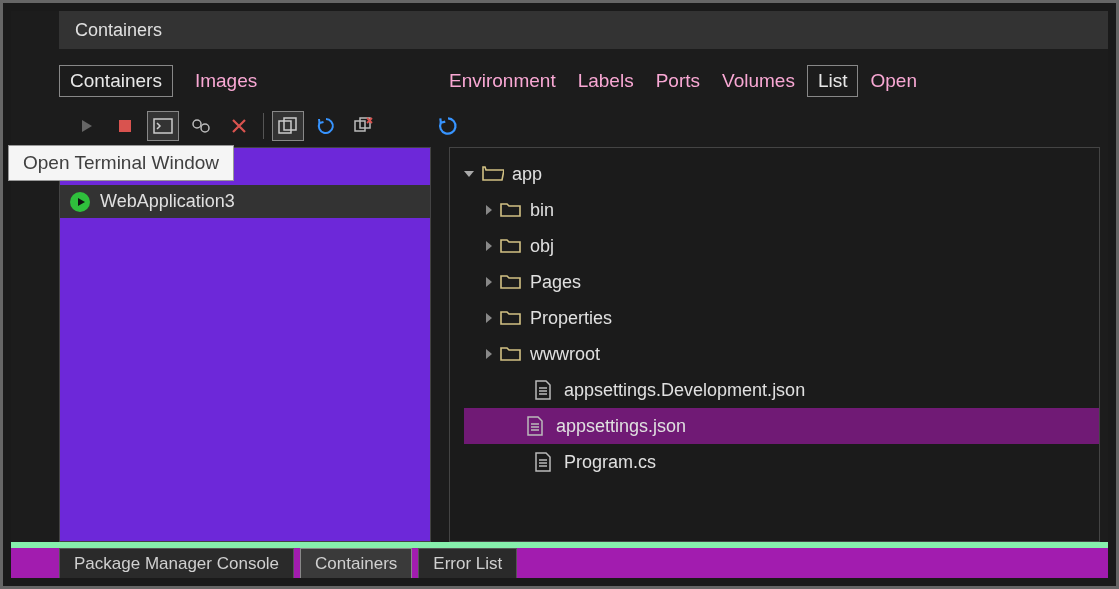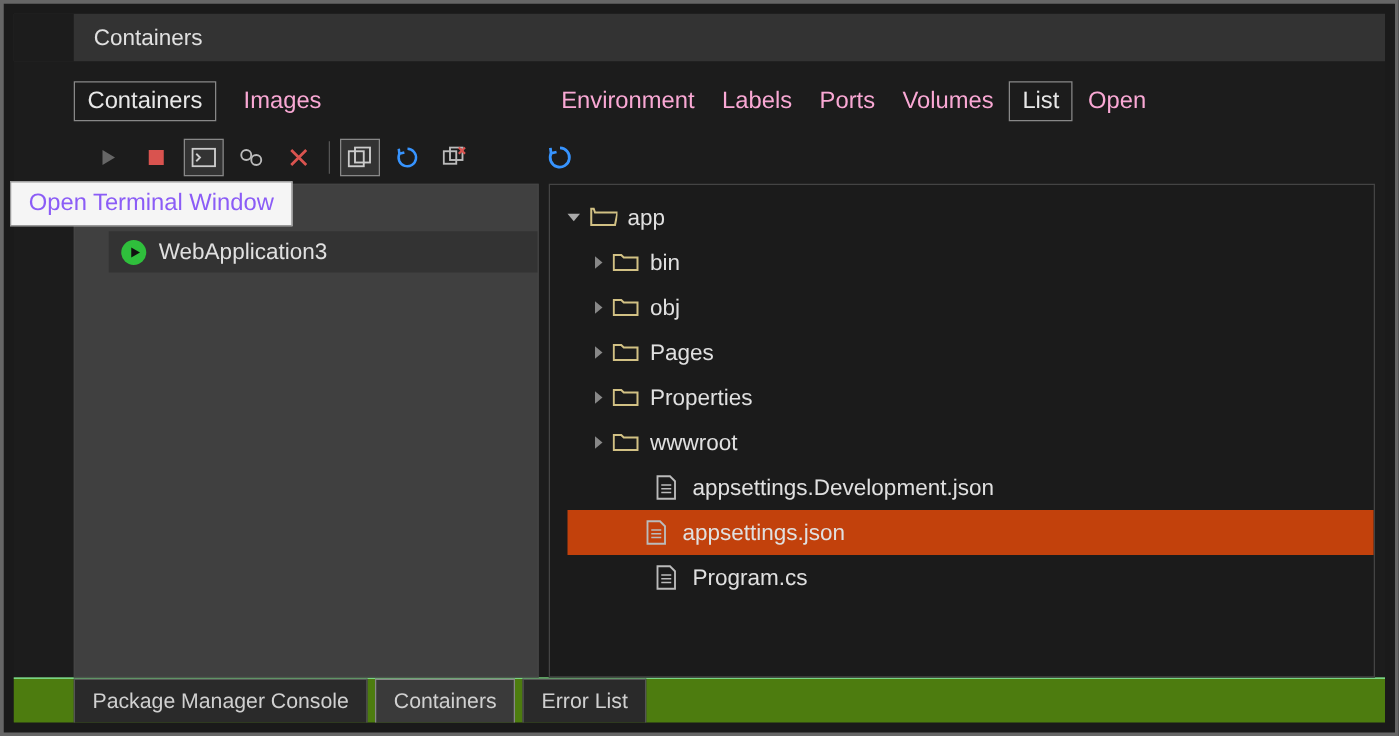--- a/index.html
+++ b/index.html
@@ -88,26 +88,25 @@
   }
   .main-area {
     flex: 1;
     display: flex;
     padding-left: 48px;
     min-height: 0;
   }
   .left-panel {
     width: 372px;
     border: 1px solid #444;
-    background: #404040;
+    background: #6d28d9;
     display: flex;
     flex-direction: column;
-    margin-right: 8px;
+    margin-right: 18px;
     position: relative;
-    padding-left: 27px;
   }
   .right-panel {
     flex: 1;
     border: 1px solid #444;
     background: #1b1b1b;
     margin-right: 8px;
     position: relative;
     overflow: hidden;
   }
   .list-header {
@@ -146,21 +145,21 @@
     text-align: center;
   }
   .tree-row {
     display: flex;
     align-items: center;
     height: 36px;
     gap: 8px;
     cursor: pointer;
     padding-right: 10px;
   }
-  .tree-row.selected { background: #c2410c; padding-left: 44px; }
+  .tree-row.selected { background: #701a75; padding-left: 44px; }
   .tree-indent-1 { padding-left: 22px; }
   .tree-indent-2 { padding-left: 52px; }
   .expander {
     width: 10px; height: 10px;
     display: inline-block;
   }
   .expander.right {
     width: 0; height: 0;
     border-left: 6px solid #888;
     border-top: 5px solid transparent;
@@ -172,46 +171,46 @@
     border-left: 5px solid transparent;
     border-right: 5px solid transparent;
   }
   .expander.blank { width: 10px; }
   .folder-icon, .folder-open-icon, .file-icon {
     width: 22px; height: 20px; display: inline-block;
   }
   .folder-icon svg, .folder-open-icon svg, .file-icon svg { display:block; }
   .bottom-tabs {
     height: 36px;
-    background: #4d7c0f;
+    background: #a21caf;
     display: flex;
     align-items: stretch;
     padding-left: 48px;
     gap: 0;
-    border-top: 1px solid #86efac;
+    border-top: 6px solid #86efac;
   }
   .btab {
     display: flex;
     align-items: center;
     padding: 0 14px;
     font-size: 17px;
     color: #d0d0d0;
     border: 1px solid #555;
     border-bottom: none;
     background: #2a2a2a;
     cursor: pointer;
   }
   .btab.active { background: #3a3a3a; border-color: #888; }
   .btab + .btab { margin-left: 6px; }
   .tooltip {
     position: absolute;
     left: 5px;
     top: 142px;
     background: #f5f5f5;
-    color: #8b5cf6;
+    color: #404040;
     border: 1px solid #999;
     padding: 6px 14px;
     font-size: 19px;
     z-index: 50;
     font-weight: 400;
   }
 </style>
 </head>
 <body>
 

